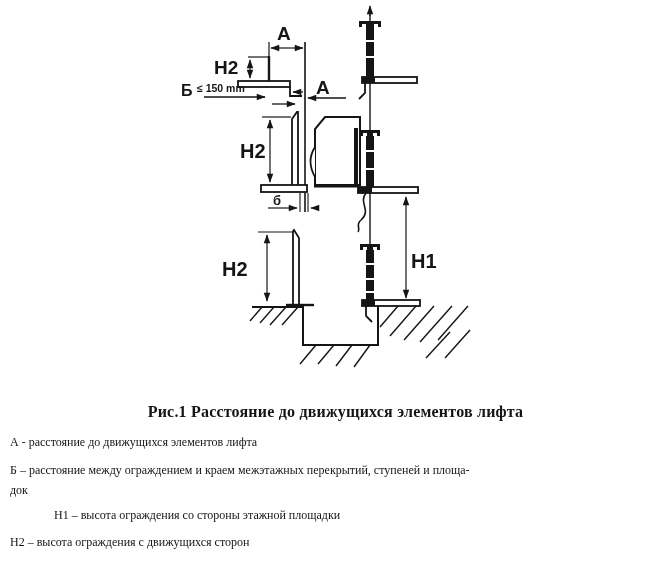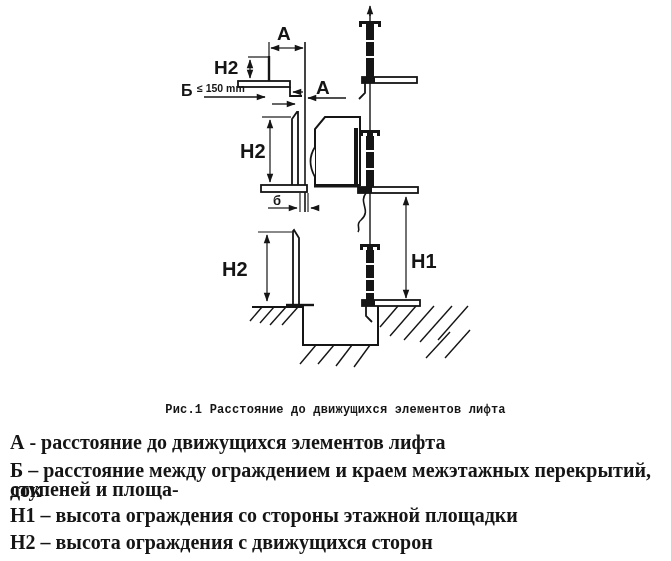--- a/index.html
+++ b/index.html
@@ -3,29 +3,29 @@
 <meta charset="utf-8">
 <style>
   html,body{margin:0;padding:0;}
   body{
     width:671px;height:561px;position:relative;background:#ffffff;
     font-family:"Liberation Serif", serif;color:#151515;overflow:hidden;
   }
   #diagram{position:absolute;left:0;top:0;}
   .caption{
     position:absolute;top:403px;left:0;right:0;text-align:center;
-    font-weight:bold;font-size:12px;letter-spacing:0.2px;font-family:Liberation Mono, monospace;
+    font-weight:bold;font-size:16px;letter-spacing:0.2px;
   }
   .legend-line{
-    position:absolute;left:10px;right:12px;font-size:20px;line-height:19px;font-weight:bold;
+    position:absolute;left:10px;right:12px;font-size:12px;line-height:19px;
   }
   .lg0{top:433px;}
   .lg1{top:461px;}
   .lg1b{top:481px;}
-  .lg2{top:506px;}
+  .lg2{top:506px;margin-left:44px;}
   .lg3{top:533px;}
   svg text{
     font-family:"Liberation Sans", sans-serif;
     font-weight:bold;fill:#151515;
   }
   .dimlabel{font-size:19px;}
   .dimlabel-lg{font-size:20px;}
   .smalldim{font-size:13px;}
   .b-prefix{font-size:16px;}
   .b-value{font-size:10.5px;}

